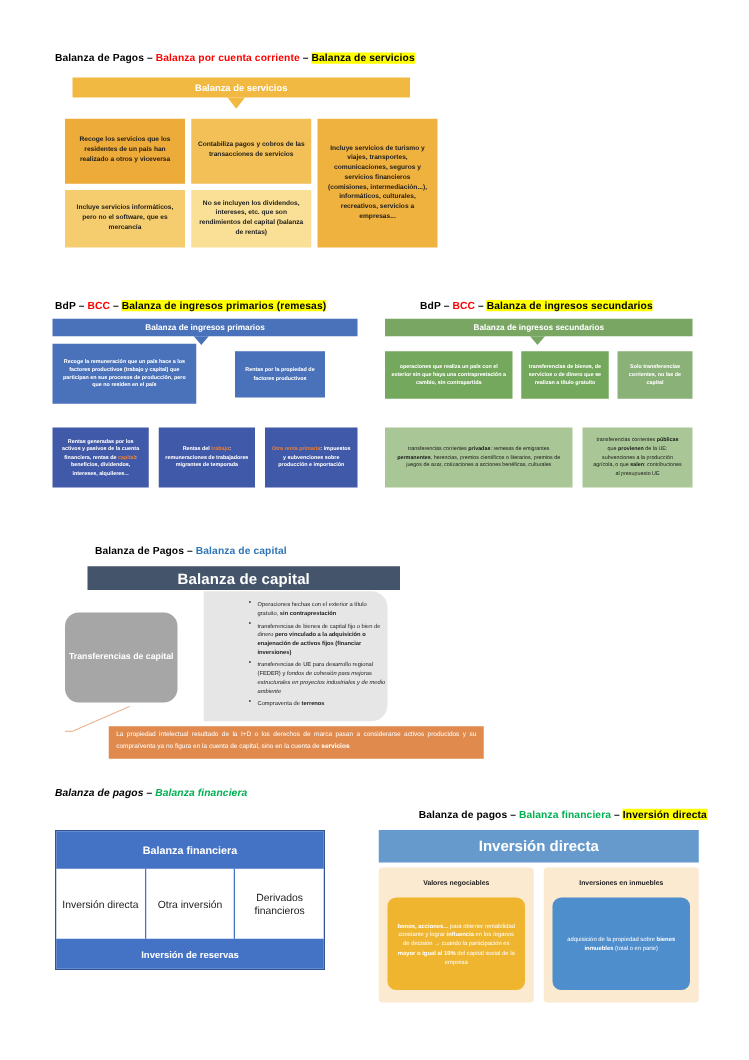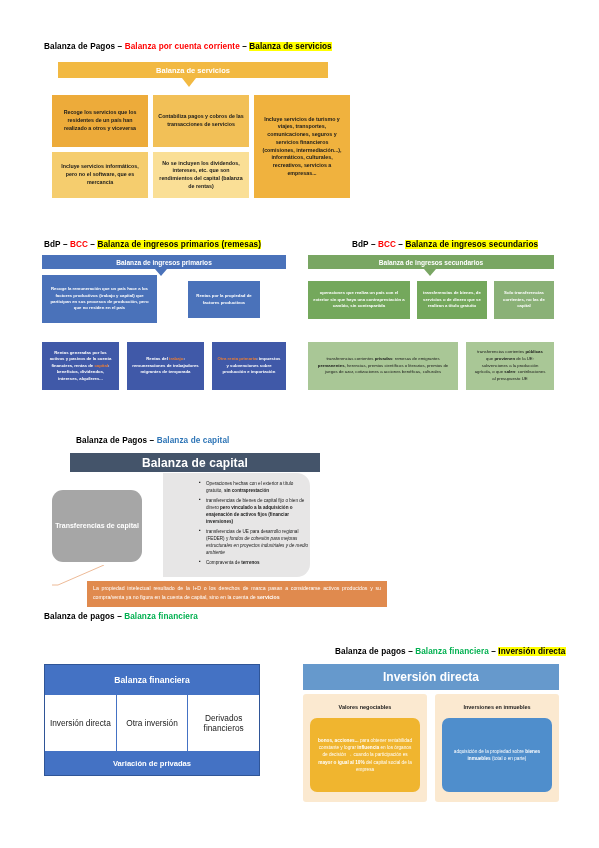--- a/index.html
+++ b/index.html
@@ -223,21 +223,21 @@
 <div class="abs bcard" id="s2l-b3">
   <span><span>Rentas generadas por los activos y pasivos de la cuenta financiera, rentas de </span><b class="orangeword">capital</b><span>: beneficios, dividendos, intereses, alquileres...</span></span>
 </div>
 <div class="abs bcard" id="s2l-b4">
   <span><span>Rentas del </span><b class="orangeword">trabajo</b><span>: remuneraciones de trabajadores migrantes de temporada</span></span>
 </div>
 <div class="abs bcard" id="s2l-b5">
   <span><b class="orangeword">Otra renta primaria</b><span>: impuestos y subvenciones sobre producción e importación</span></span>
 </div>
 
-<div class="abs crumb" style="left:312px; top:240px;padding-left:40px;">
+<div class="abs crumb" style="left:296px; top:240px;padding-left:40px;">
   <span class="c-black">BdP</span><span class="sep"> – </span><span class="c-red">BCC</span><span class="sep"> – </span><span class="hl">Balanza de ingresos secundarios</span>
 </div>
 
 <div class="abs banner" id="s2r-bar">Balanza de ingresos secundarios</div>
 <div class="abs" id="s2r-arrow"></div>
 
 <div class="abs gcard" id="s2r-b1">operaciones que realiza un país con el exterior sin que haya una contraprestación a cambio, sin contrapartida</div>
 <div class="abs gcard" id="s2r-b2">transferencias de bienes, de servicios o de dinero que se realizan a título gratuito</div>
 <div class="abs gcard" id="s2r-b3">Solo transferencias corrientes, no las de capital</div>
 <div class="abs gcard2" id="s2r-b4">
@@ -266,32 +266,32 @@
 
 <svg class="abs" id="s3-line" viewBox="0 0 52 22">
   <line x1="52" y1="0" x2="6" y2="20" stroke="#e8a87c" stroke-width="0.8"></line>
   <line x1="6" y1="20" x2="0" y2="20" stroke="#e8a87c" stroke-width="0.8"></line>
 </svg>
 
 <div class="abs" id="s3-callout">
   <span>La propiedad intelectual resultado de la I+D o los derechos de marca pasan a considerarse activos producidos y su compra/venta ya no figura en la cuenta de capital, sino en la cuenta de </span><b>servicios</b>
 </div>
 
-<div class="abs crumb" style="left:44px; top:612px;">
+<div class="abs crumb" style="left:44px; top:630px;font-style:italic;">
   <span class="c-black">Balanza de pagos</span><span class="sep"> – </span><span class="c-green">Balanza financiera</span>
 </div>
 
 <div class="abs" id="s4-table">
   <div id="s4-head">Balanza financiera</div>
   <div id="s4-cells">
     <div>Inversión directa</div>
     <div>Otra inversión</div>
     <div>Derivados financieros</div>
   </div>
-  <div id="s4-foot">Variación de privadas</div>
+  <div id="s4-foot">Inversión de reservas</div>
 </div>
 
 <div class="abs crumb" style="left:303px; top:647px;margin-left:32px;">
   <span class="c-black">Balanza de pagos</span><span class="sep"> – </span><span class="c-green">Balanza financiera</span><span class="sep"> – </span><span class="hl">Inversión directa</span>
 </div>
 
 <div class="abs banner" id="s5-bar">Inversión directa</div>
 
 <div class="abs s5-col" id="s5-c1">
   <div class="s5-title">Valores negociables</div>

